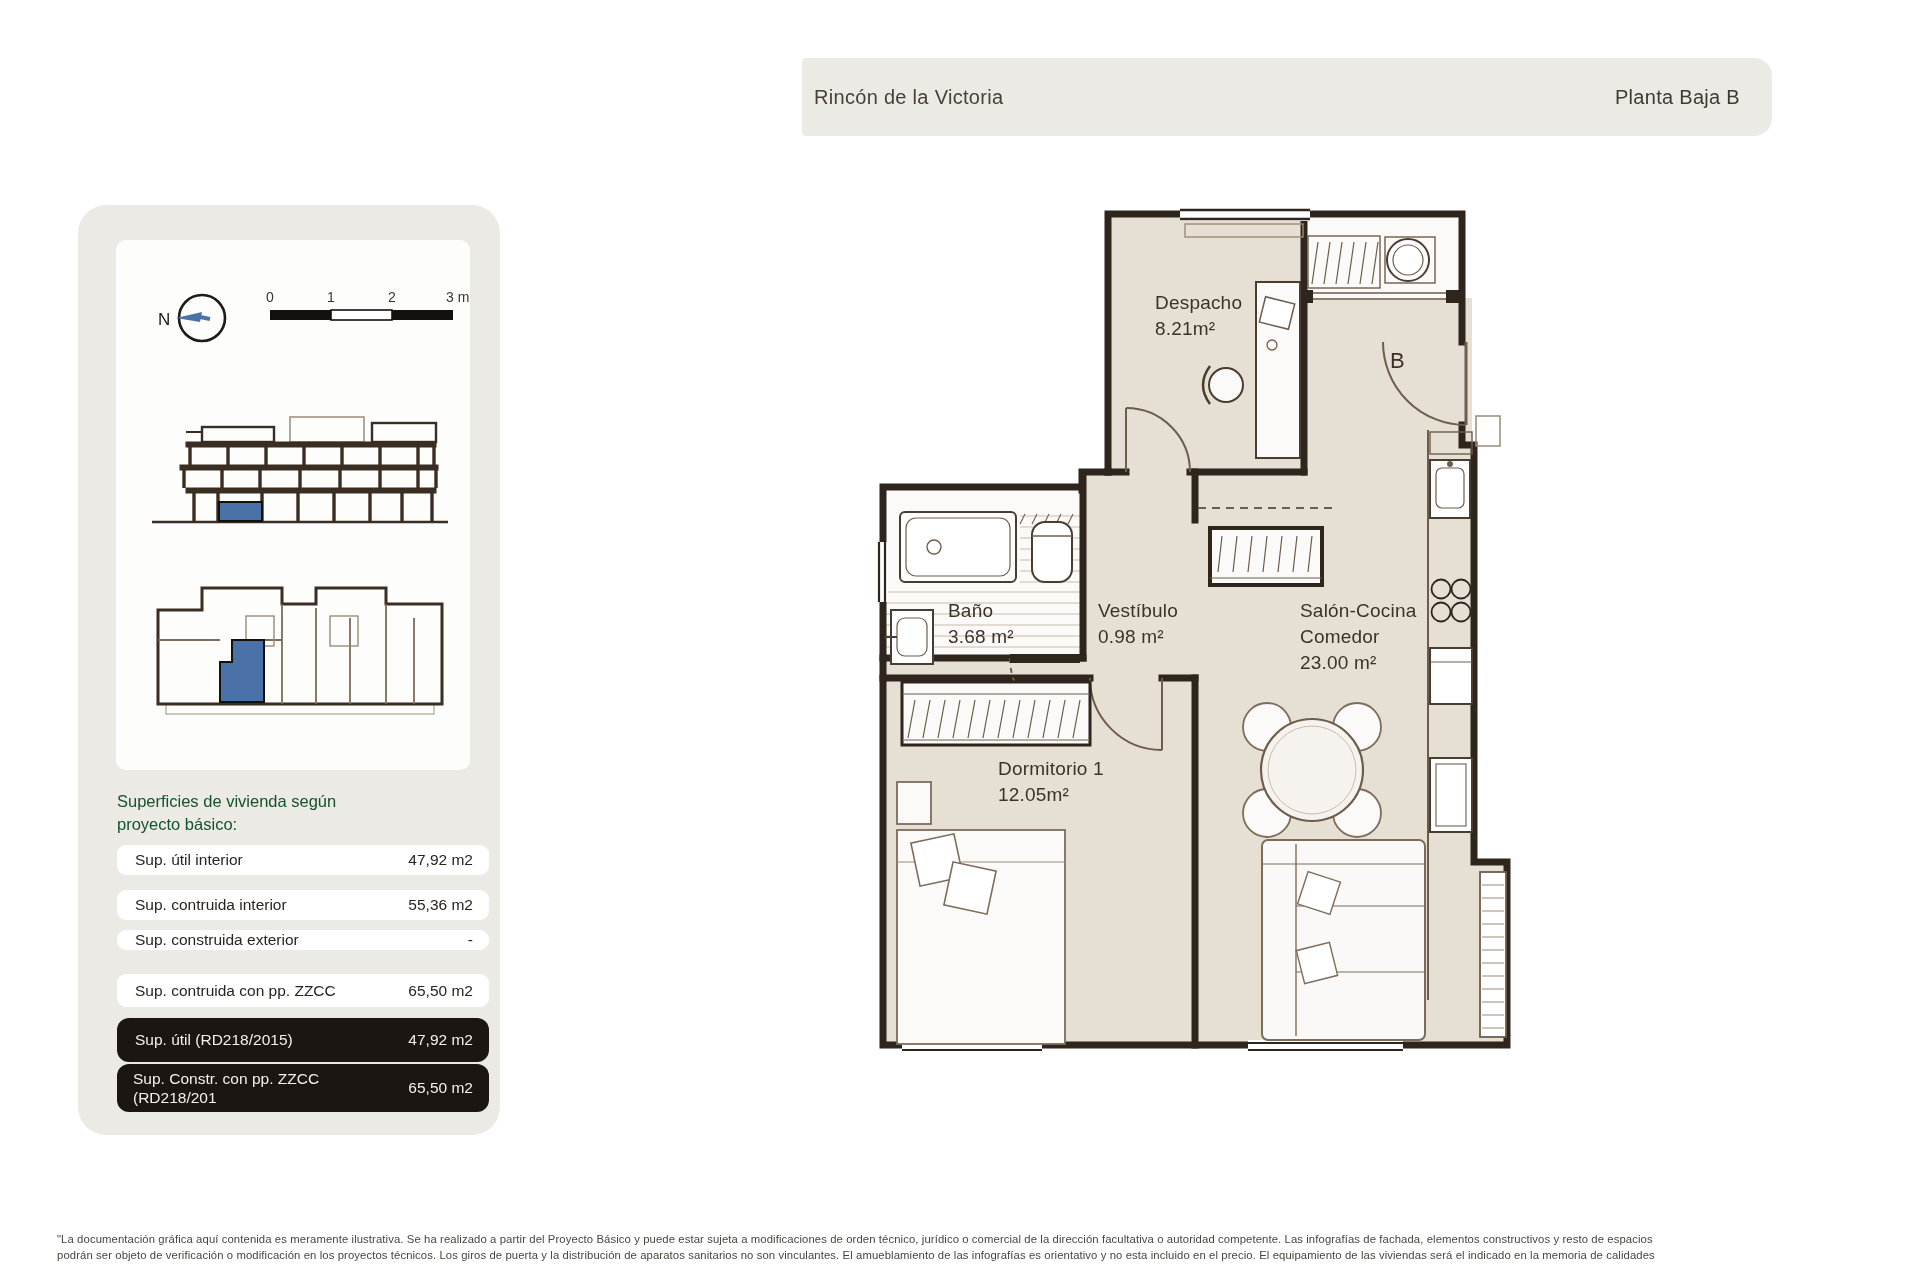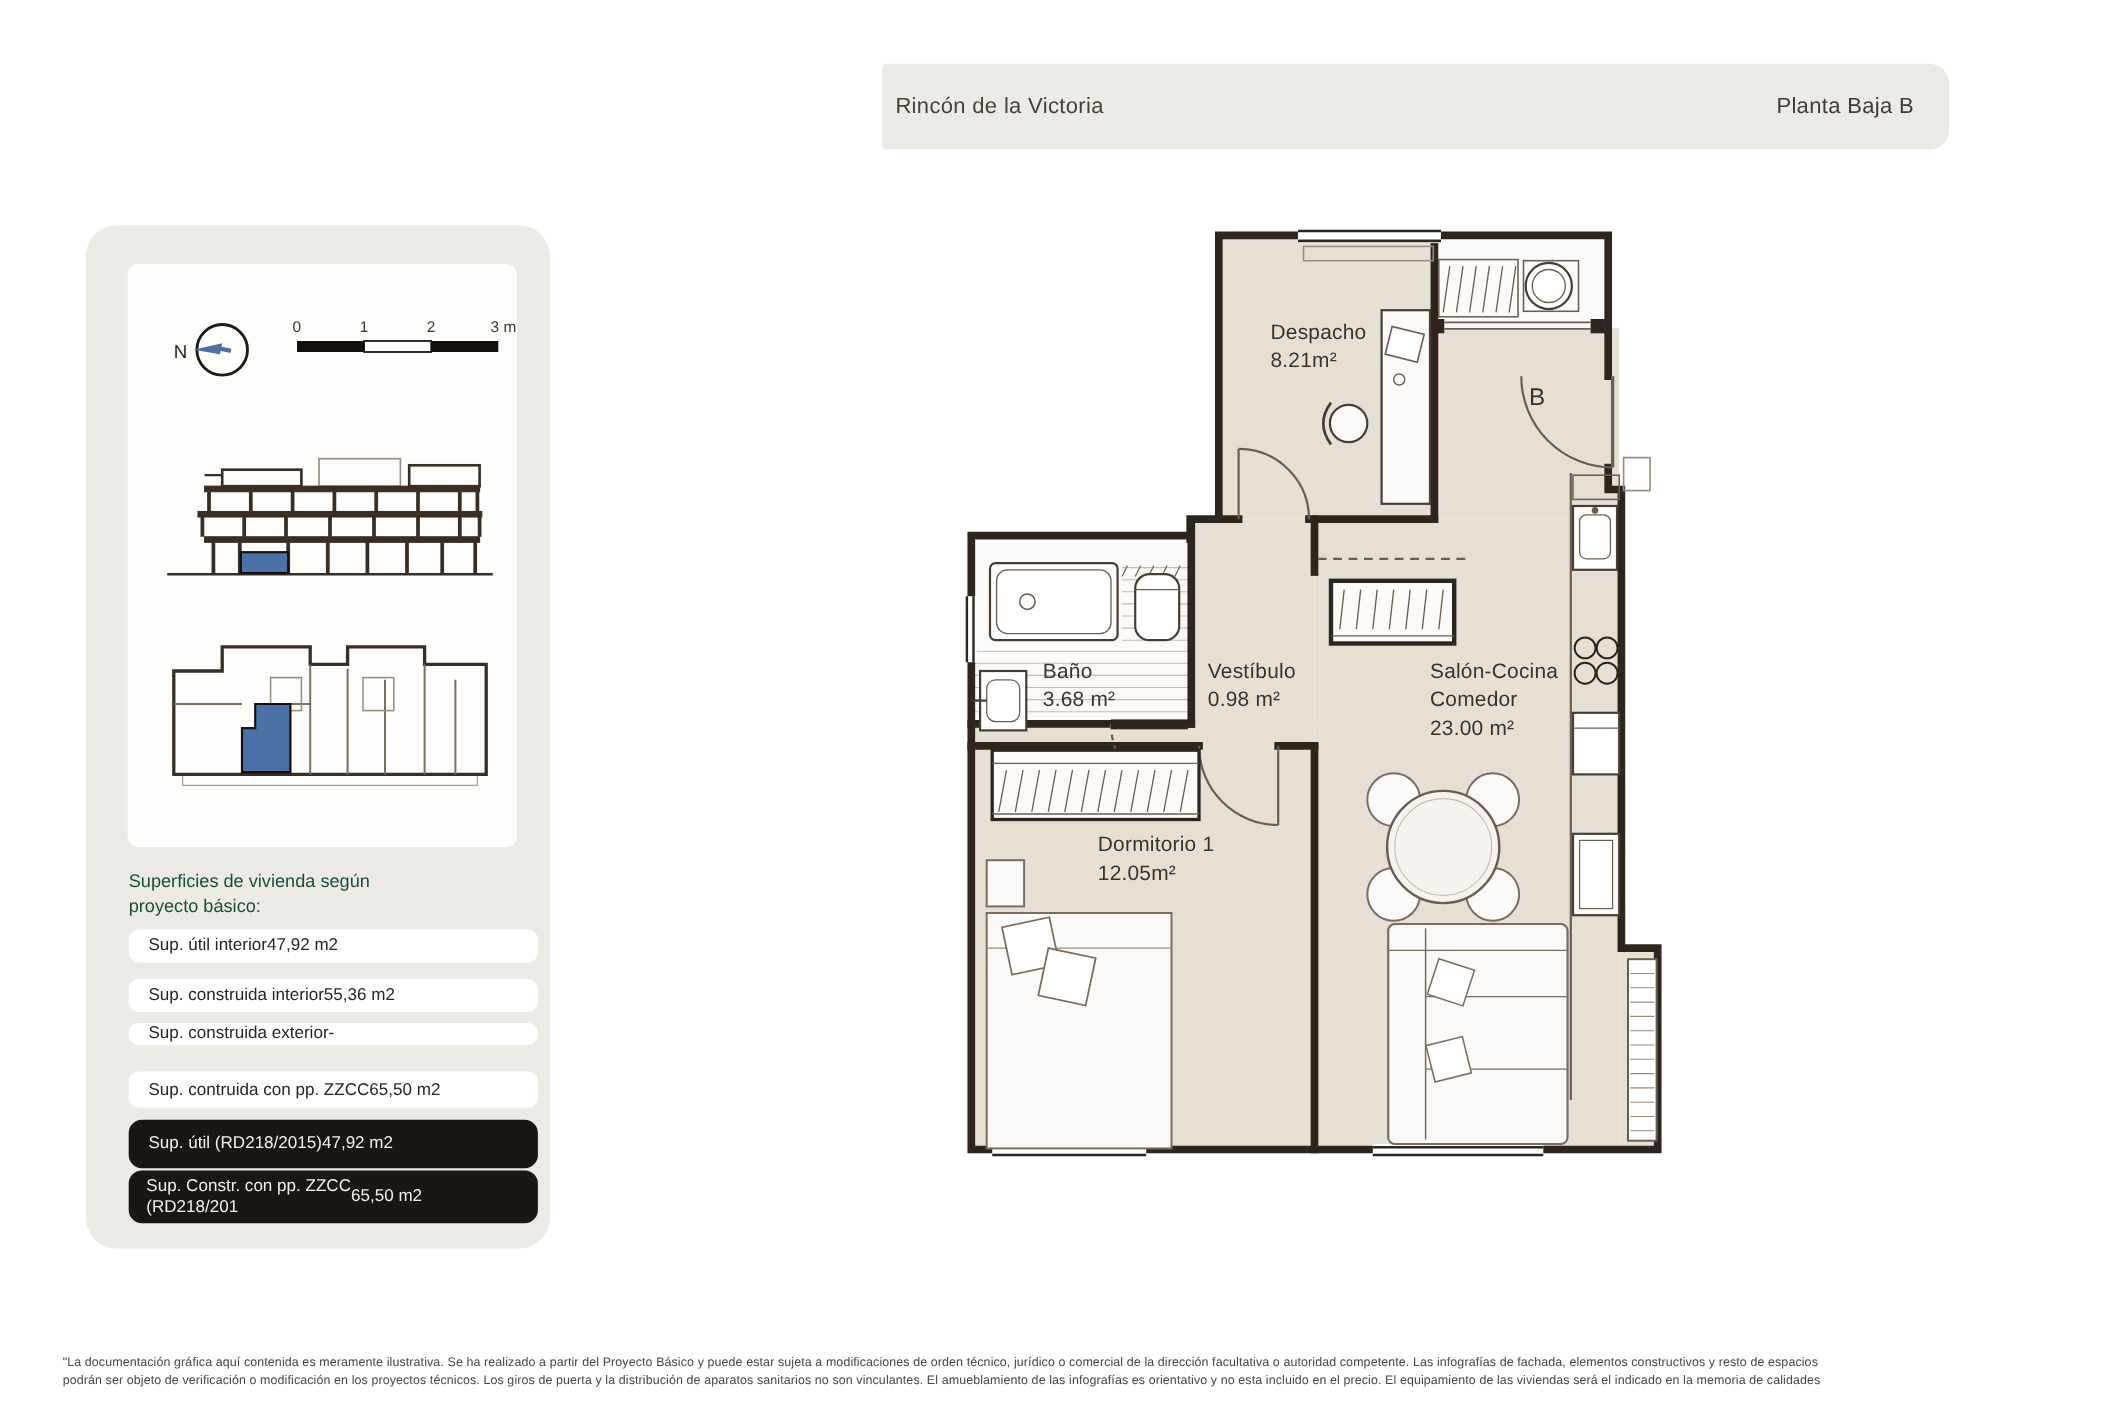--- a/index.html
+++ b/index.html
@@ -29,21 +29,21 @@
     background:#fdfdfc; border-radius:10px;
   }
   .compass-scale { position:absolute; left:140px; top:288px; }
   .elevation-svg { position:absolute; left:150px; top:405px; }
   .siteplan-svg { position:absolute; left:150px; top:578px; }
 
   .side-title { position:absolute; left:117px; top:790px; font-size:16.5px; line-height:23px; color:#14532d; }
 
   .srow {
     position:absolute; left:117px; width:372px; background:#ffffff; border-radius:9px;
-    display:flex; align-items:center; 
+    display:flex; align-items:center; justify-content:space-between;
     padding:0 16px 0 18px; font-size:15.5px; color:#2b241e;
   }
   .srow.dark { background:#1b1612; color:#f3f0ec; border-radius:12px; }
   .srow .two-line { line-height:19px; }
 
   
   .plan-svg { position:absolute; left:855px; top:160px; }
   .plan-label { position:absolute; font-size:19px; line-height:26px; color:#3c322a; letter-spacing:.2px; white-space:nowrap; }
   .unit-b { position:absolute; font-size:22px; color:#3c322a; }
 
@@ -116,21 +116,21 @@
   <div class="side-title">
     <div>Superficies de vivienda según</div>
     <div>proyecto básico:</div>
   </div>
 
   <div class="srow" style="top:845px;height:30px;">
     <span>Sup. útil interior</span>
     <span>47,92 m2</span>
   </div>
   <div class="srow" style="top:890px;height:30px;">
-    <span>Sup. construida interior</span>
+    <span>Sup. contruida interior</span>
     <span>55,36 m2</span>
   </div>
   <div class="srow" style="top:930px;height:20px;">
     <span>Sup. construida exterior</span>
     <span>-</span>
   </div>
   <div class="srow" style="top:974px;height:33px;">
     <span>Sup. contruida con pp. ZZCC</span>
     <span>65,50 m2</span>
   </div>

